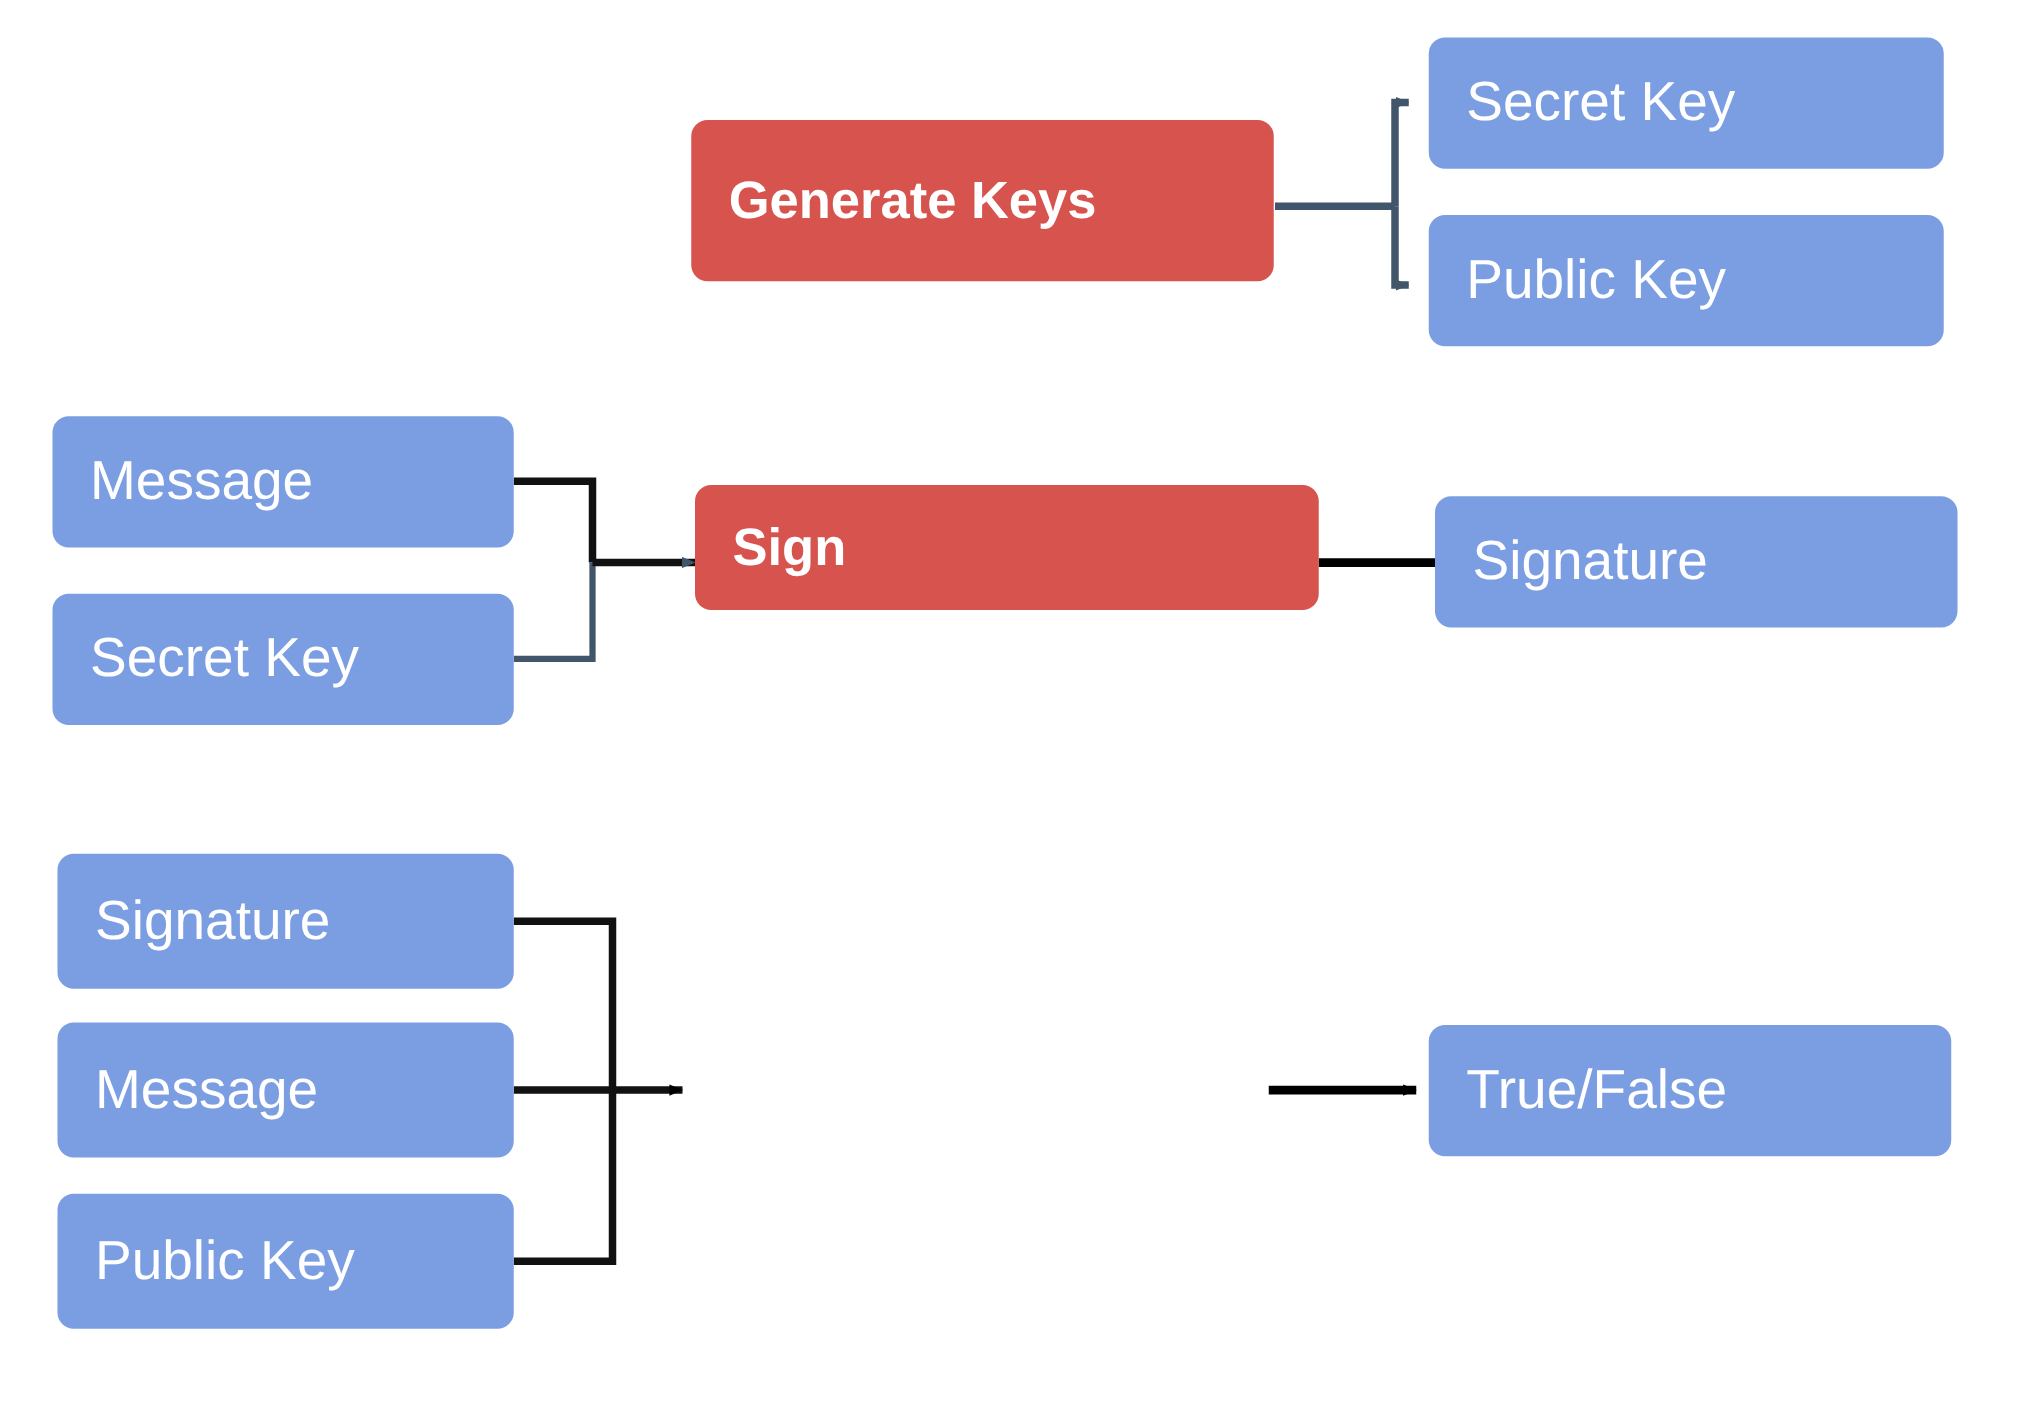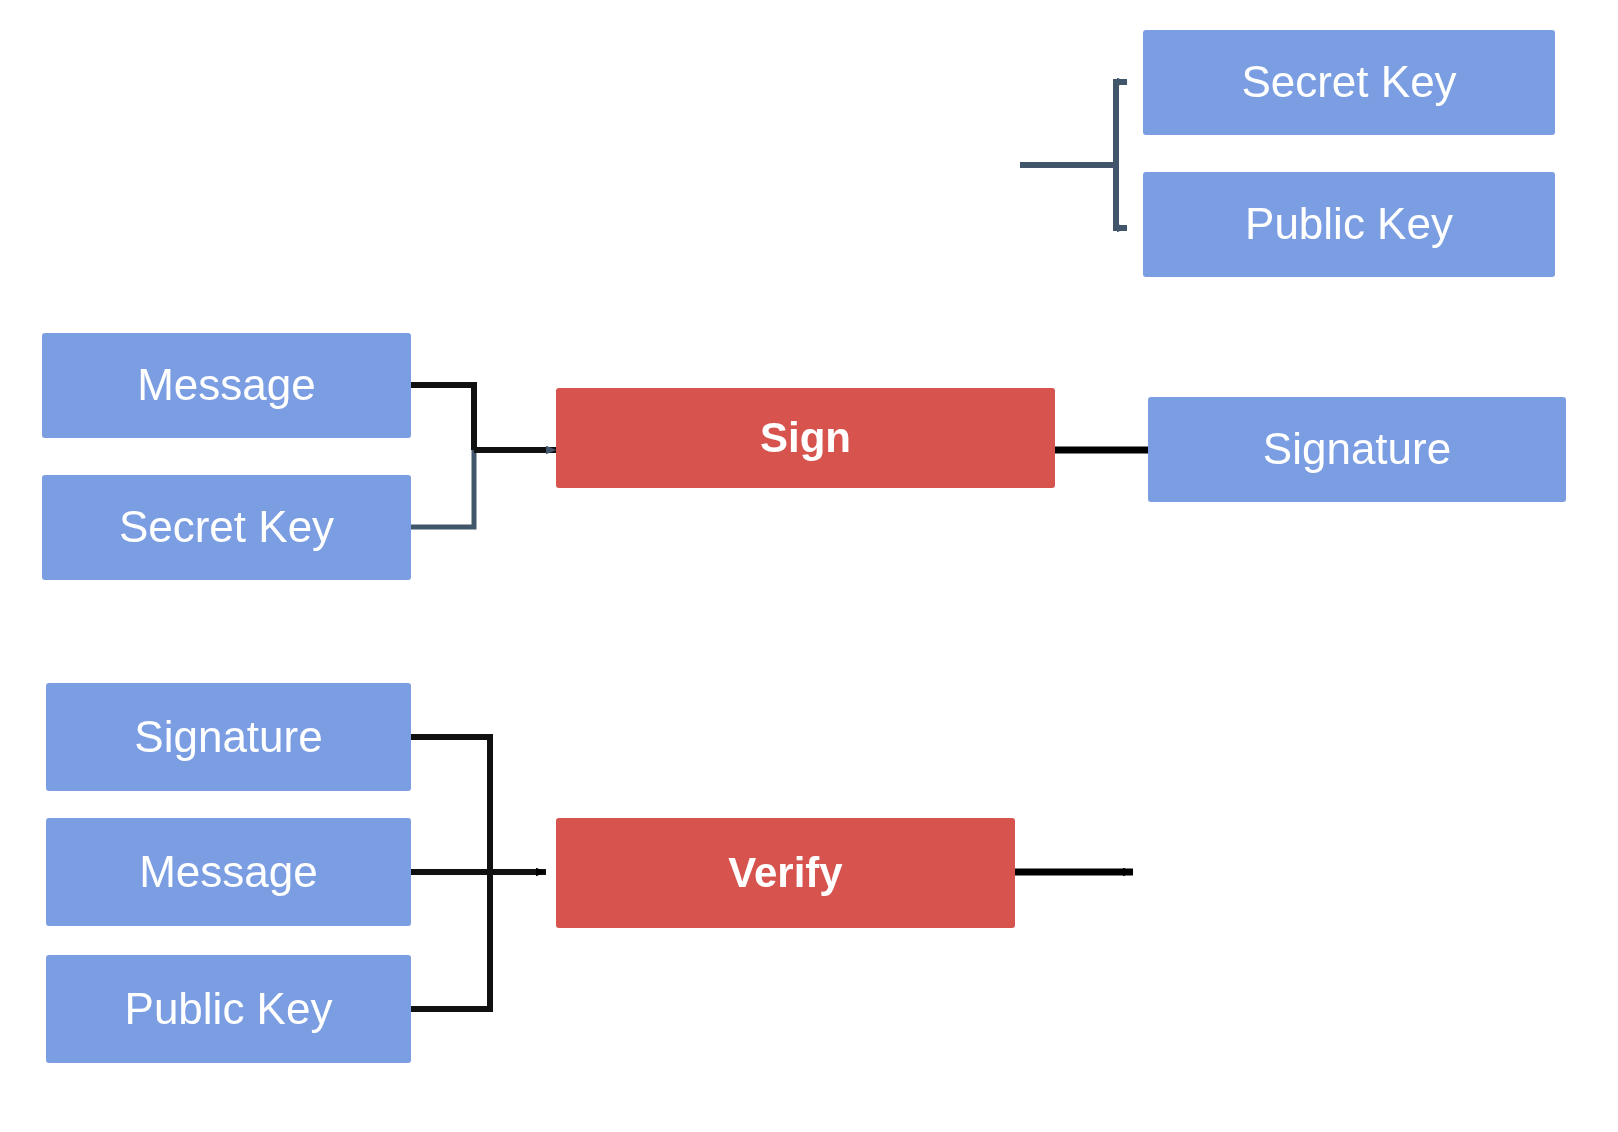--- a/index.html
+++ b/index.html
@@ -15,26 +15,26 @@
     width: 1618px;
     height: 1132px;
     background: #ffffff;
     overflow: hidden;
   }
   .node {
     position: absolute;
     box-sizing: border-box;
     display: flex;
     align-items: center;
-    justify-content: center;
-    border-radius: 3px;
+    border-radius: 13px;
     color: #ffffff;
     text-align: center;
     line-height: 1.1;
     user-select: none;
+    padding-left: 20px;
   }
   .node.data {
     background: #7b9ee2;
     font-size: 44px;
     font-weight: 400;
   }
   .node.op {
     background: #d6534e;
     font-size: 42px;
     font-weight: bold;
@@ -89,20 +89,23 @@
       <path d="M411,1009 L490,1009 L490,872" stroke="#111111" stroke-width="6" fill="none"></path>
       <path d="M411,872 L490,872" stroke="#111111" stroke-width="6" fill="none"></path>
       <path d="M490,872 L546,872" stroke="#111111" stroke-width="6" fill="none" marker-end="url(#arrowDark)"></path>
     </g>
 
     <g>
       <path d="M1015,872 L1133,872" stroke="#000000" stroke-width="7" fill="none" marker-end="url(#arrowDark)"></path>
     </g>
   </svg>
 
+  <div class="node op" style="left:553px; top:96px; width:466px; height:129px;">
+    <span class="label">Generate Keys</span>
+  </div>
 
   <div class="node data" style="left:1143px; top:30px; width:412px; height:105px;">
     <span class="label">Secret Key</span>
   </div>
 
   <div class="node data" style="left:1143px; top:172px; width:412px; height:105px;">
     <span class="label">Public Key</span>
   </div>
 
   <div class="node data" style="left:42px; top:333px; width:369px; height:105px;">
@@ -126,18 +129,18 @@
   </div>
 
   <div class="node data" style="left:46px; top:818px; width:365px; height:108px;">
     <span class="label">Message</span>
   </div>
 
   <div class="node data" style="left:46px; top:955px; width:365px; height:108px;">
     <span class="label">Public Key</span>
   </div>
 
-  <div class="node op" style="left:556px; top:818px; width:459px; height:110px;">
-    <span class="label">Verify</span>
+
+  <div class="node data" style="left:1143px; top:820px; width:418px; height:105px;">
+    <span class="label">True/False</span>
   </div>
-
 
 </div>
 
 </body></html>

